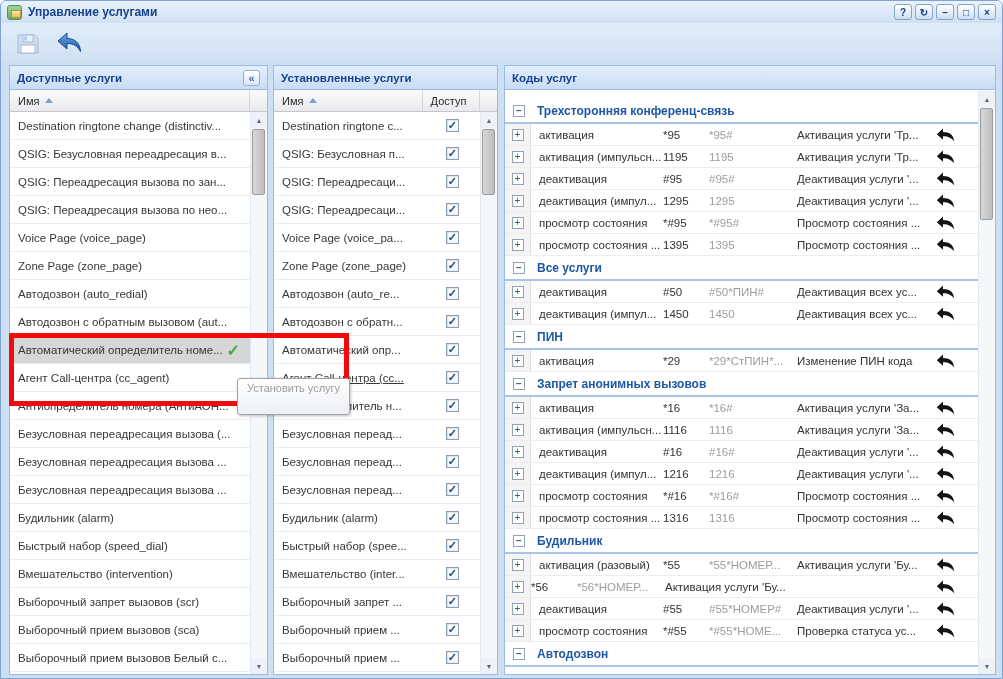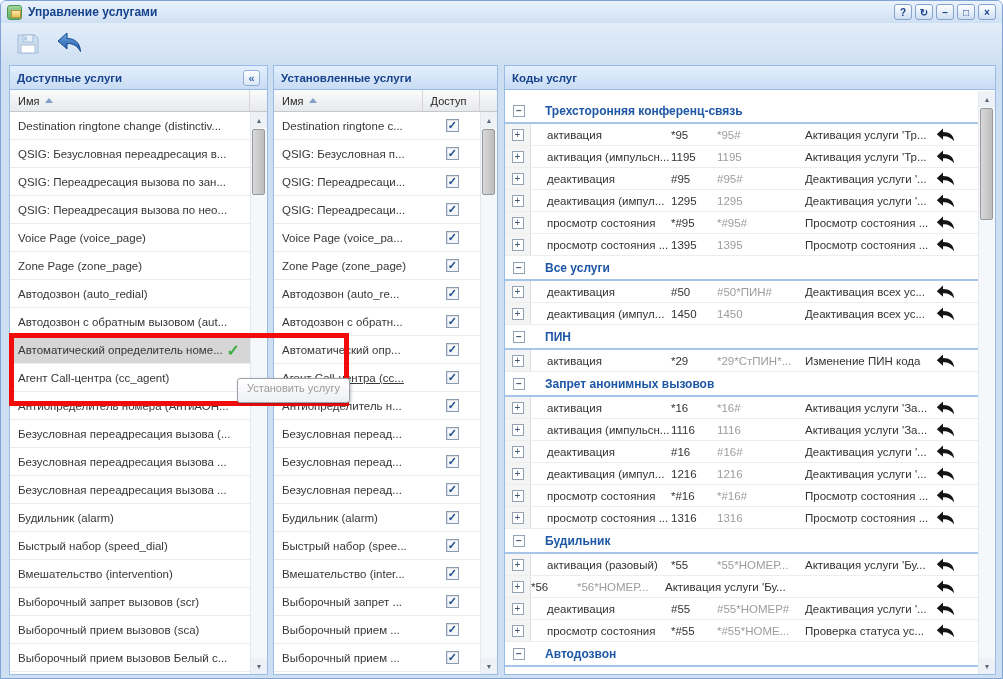--- a/index.html
+++ b/index.html
@@ -67,41 +67,41 @@
                 display:flex; align-items:center; justify-content:center; font-size:7px; color:#5c6b7c; }
   .scroll-btn.up { top:0; }
   .scroll-btn.down { bottom:0; }
   .scroll-btn.up::before { content:"\25B2"; }
   .scroll-btn.down::before { content:"\25BC"; }
   .thumb { position:absolute; left:1px; right:2px; top:17px; background:linear-gradient(90deg,#d9d9d9,#bdbdbd);
            border:1px solid #9a9a9a; border-radius:2px; }
 
   
   .codes-body { position:absolute; left:0; right:17px; top:25px; bottom:0; overflow:hidden; padding-top:8px; }
-  .group-header { height:25px; display:flex; align-items:center; gap:20px; padding:0 8px;
+  .group-header { height:25px; display:flex; align-items:center; gap:12px; padding:0 8px;
                   border-bottom:2px solid #a6c5e8; color:#1d57a5; font-weight:bold; font-size:12px; }
   .gbox { width:12px; height:12px; border:1px solid #93a2b4; background:#ffffff; color:#44586e;
           font-size:10px; line-height:10px; text-align:center; flex:0 0 auto; }
   .gbox.minus::before { content:"\2212"; }
   .gbox.plus::before { content:"+"; }
   .crow { height:22px; display:flex; align-items:stretch; border-bottom:1px solid #ededed;
           font-size:11.5px; color:#333333; white-space:nowrap; }
   .cexp { width:26px; background:#f4f4f4; border-right:1px solid #dfdfdf; display:flex;
           align-items:center; justify-content:center; flex:0 0 auto; }
-  .cname { width:132px; padding-left:8px; display:flex; align-items:center; overflow:hidden; flex:0 0 auto;margin-left:8px; }
+  .cname { width:132px; padding-left:8px; display:flex; align-items:center; overflow:hidden; flex:0 0 auto; }
   .ccode { width:46px; display:flex; align-items:center; overflow:hidden; flex:0 0 auto; }
   .cgray { width:88px; display:flex; align-items:center; overflow:hidden; color:#9c9c9c; flex:0 0 auto; }
   .cdesc { flex:1 1 auto; display:flex; align-items:center; overflow:hidden; }
   .carr { width:42px; display:flex; align-items:center; flex:0 0 auto; }
 
   
   .red-box { position:absolute; left:8px; top:332px; width:340px; height:73px;
              border:5px solid #f10b0b; z-index:50; }
   .tooltip { position:absolute; left:236px; top:377px; z-index:60; background:linear-gradient(#ffffff,#edeff3);
-             border:1px solid #a0a2ab; border-radius:3px; padding:3px 9px 8px; font-size:11px; color:#9b9b9b;
+             border:1px solid #a0a2ab; border-radius:3px; padding:3px 9px 20px; font-size:11px; color:#9b9b9b;
              box-shadow:1px 1px 3px rgba(0,0,0,.25); white-space:nowrap; }
 
   .panel.available { left:8px; width:259px; }
   .panel.installed { left:272px; width:225px; }
   .panel.codes { left:503px; width:492px; }
 </style>
 </head>
 <body>
 
 <div class="window">

